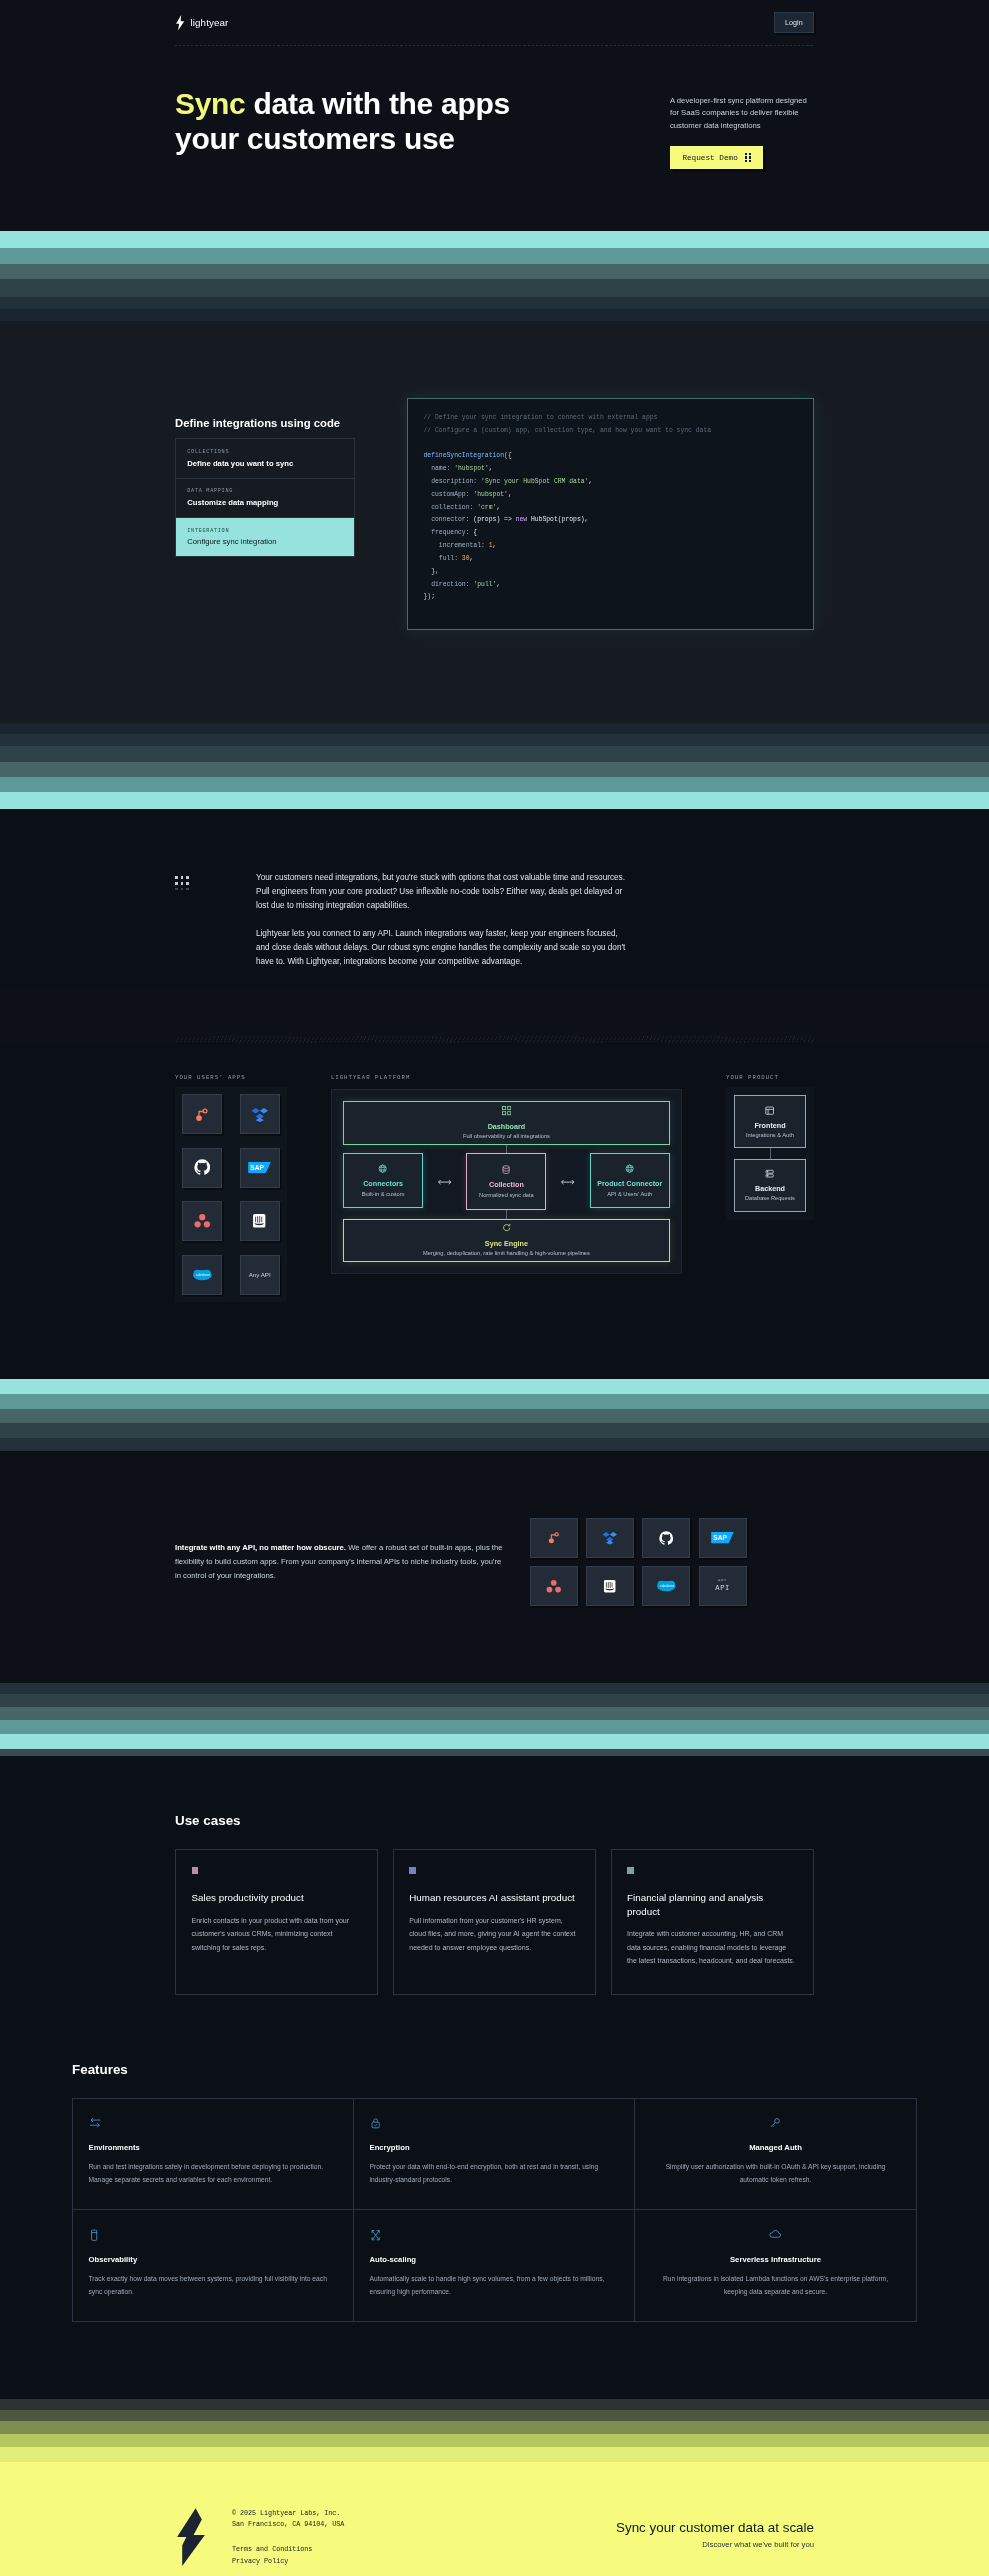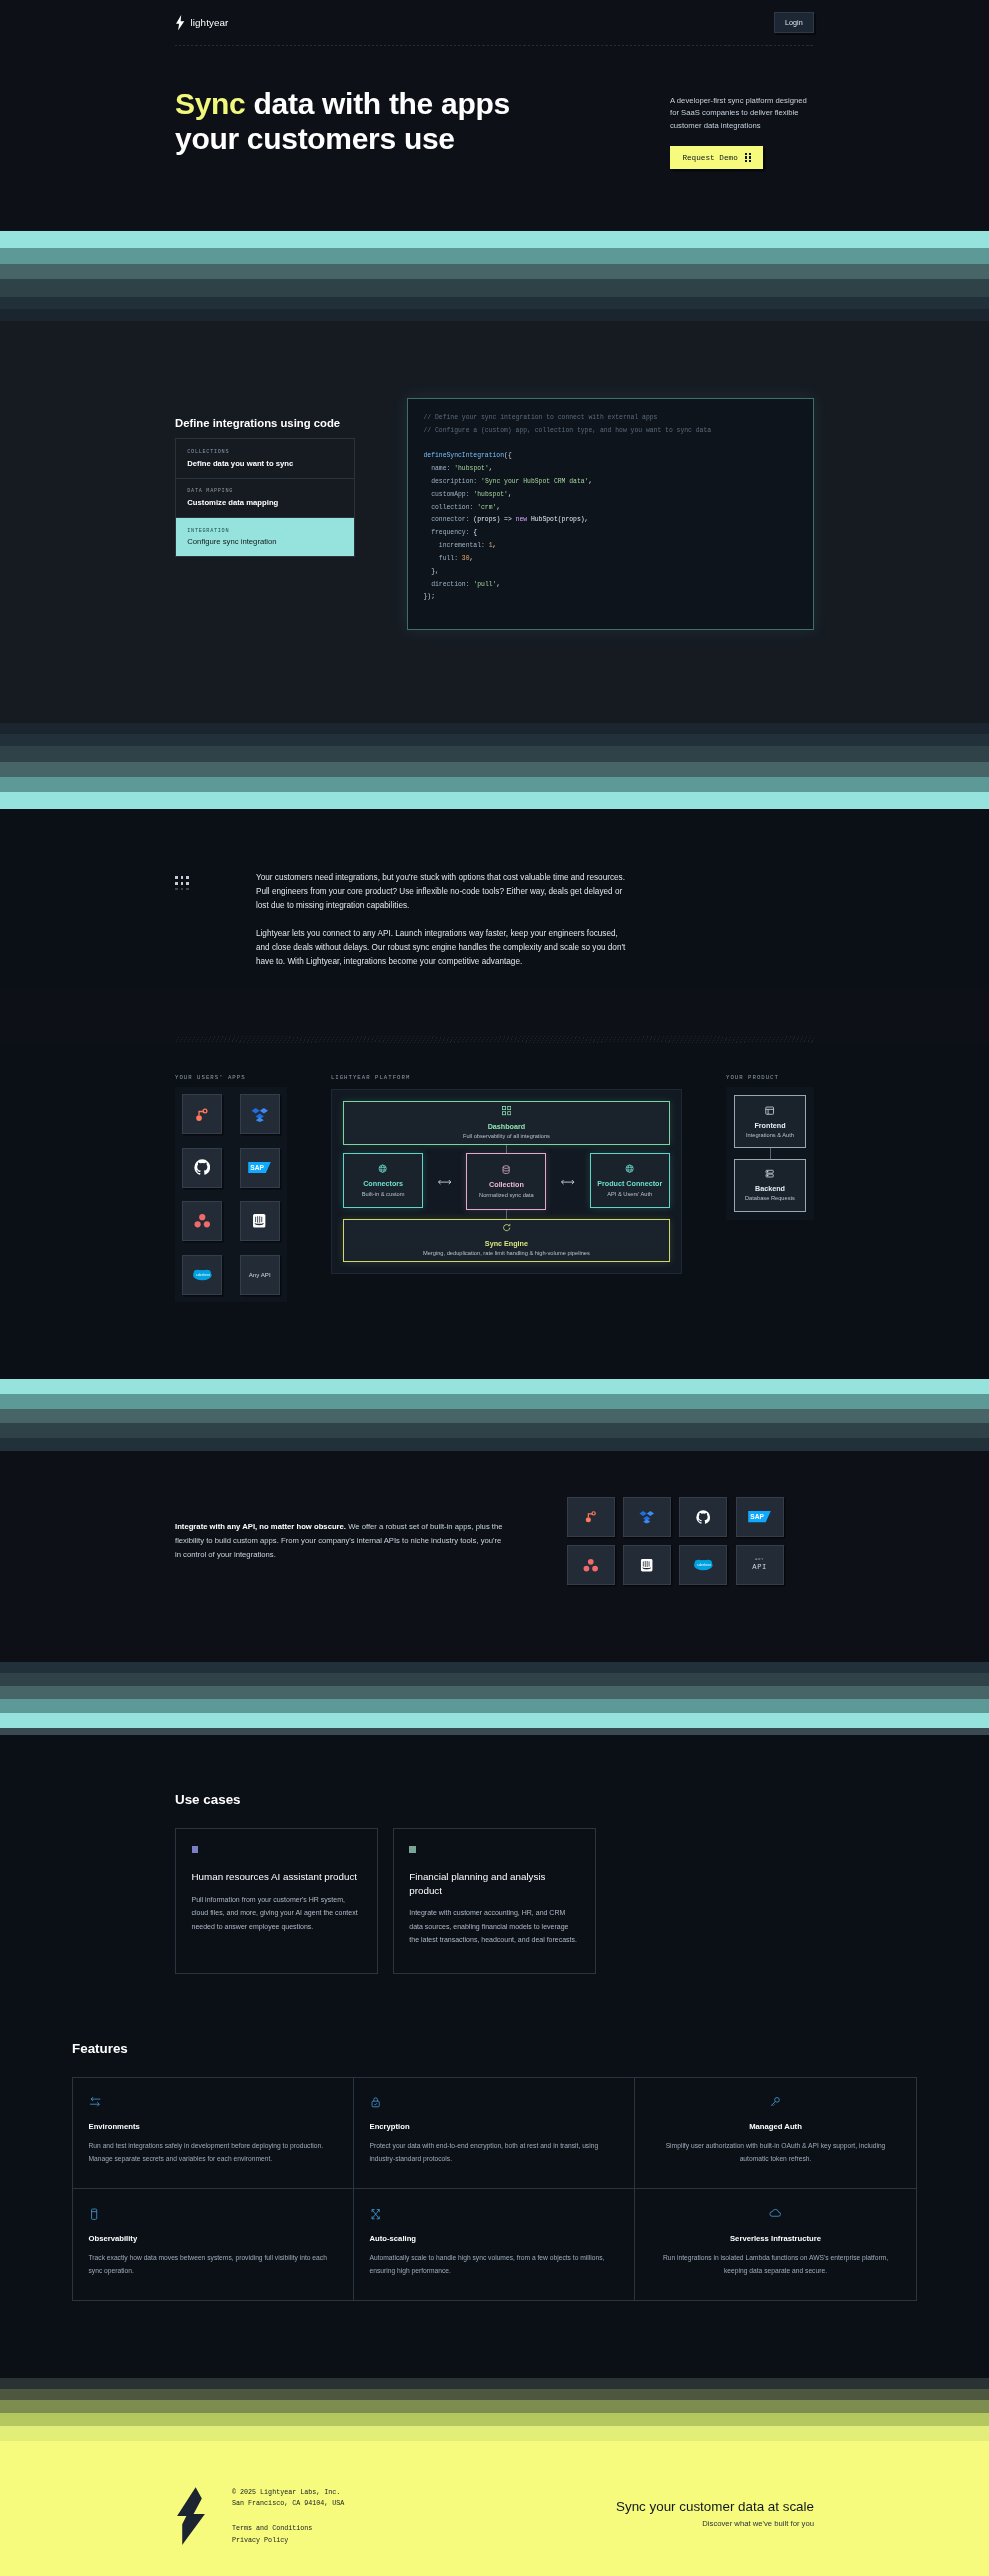--- a/index.html
+++ b/index.html
@@ -122,21 +122,21 @@
   .product-col { width: 93px; margin-left: 44px; }
   .product-box { background:#0f151d; padding:8.2px; }
   .pcard {
     background:#1a222c; border:0.5px solid #9aa6b4; padding:9.3px 5.2px; text-align:center;
     display:flex; flex-direction:column; align-items:center;
   }
   .pcard .ctitle { font-size:7.2px; font-weight:600; color:#e8eef5; margin-top:4.1px; }
   .pcard .cdesc { font-size:5.7px; color:#b6c1cd; margin-top:2.1px; }
 
   
-  .sec-int { background:#0d1117; padding: 46px 175px 77px; display:flex; gap:62px; align-items:center; }
+  .sec-int { background:#0d1117; padding: 67px 175px 77px; display:flex; gap:25px; align-items:center; }
   .int-text { max-width: 330px; font-size:7.7px; line-height:1.85; color:#c9d3de; }
   .int-text b { color:#fff; font-weight:700; }
   .logo-grid { display:grid; grid-template-columns:repeat(4, 48px); gap: 8.2px; }
   .logo-tile { width:48px; height:40px; background:#222b36; border:0.5px solid #333e4a; display:flex; align-items:center; justify-content:center; box-shadow:1.5px 1.5px 0 rgba(0,0,0,.5); }
   .logo-tile .anyapi { font-family:"Liberation Mono",monospace; text-align:center; color:#cfd8e2; line-height:1.25; }
   .logo-tile .anyapi small { display:block; font-size:4.1px; letter-spacing:0.5px; color:#97a3b1; }
   .logo-tile .anyapi span { font-size:7.2px; letter-spacing:0.5px; }
 
   
   .dotted-bg {
@@ -535,20 +535,25 @@
   <div style="height:13.4px;background:#5d9a97"></div>
   <div style="height:15.5px;background:#96e2dd"></div>
   <div style="height:7.2px;background:#3a4a52"></div>
 </div>
 
 <div class="dotted-bg">
   <div class="sec-uses">
     <div class="sec-title">Use cases</div>
     <div class="uc-grid">
       <div class="uc-card">
+        <span class="uc-dot" style="background:#b98fa8"></span>
+        <div class="uc-h">Sales productivity product</div>
+        <div class="uc-p">Enrich contacts in your product with data from your customer's various CRMs, minimizing context switching for sales reps.</div>
+      </div>
+      <div class="uc-card">
         <span class="uc-dot" style="background:#7a7fc4"></span>
         <div class="uc-h">Human resources AI assistant product</div>
         <div class="uc-p">Pull information from your customer's HR system, cloud files, and more, giving your AI agent the context needed to answer employee questions.</div>
       </div>
       <div class="uc-card">
         <span class="uc-dot" style="background:#7ba396"></span>
         <div class="uc-h">Financial planning and analysis product</div>
         <div class="uc-p">Integrate with customer accounting, HR, and CRM data sources, enabling financial models to leverage the latest transactions, headcount, and deal forecasts.</div>
       </div>
     </div>

